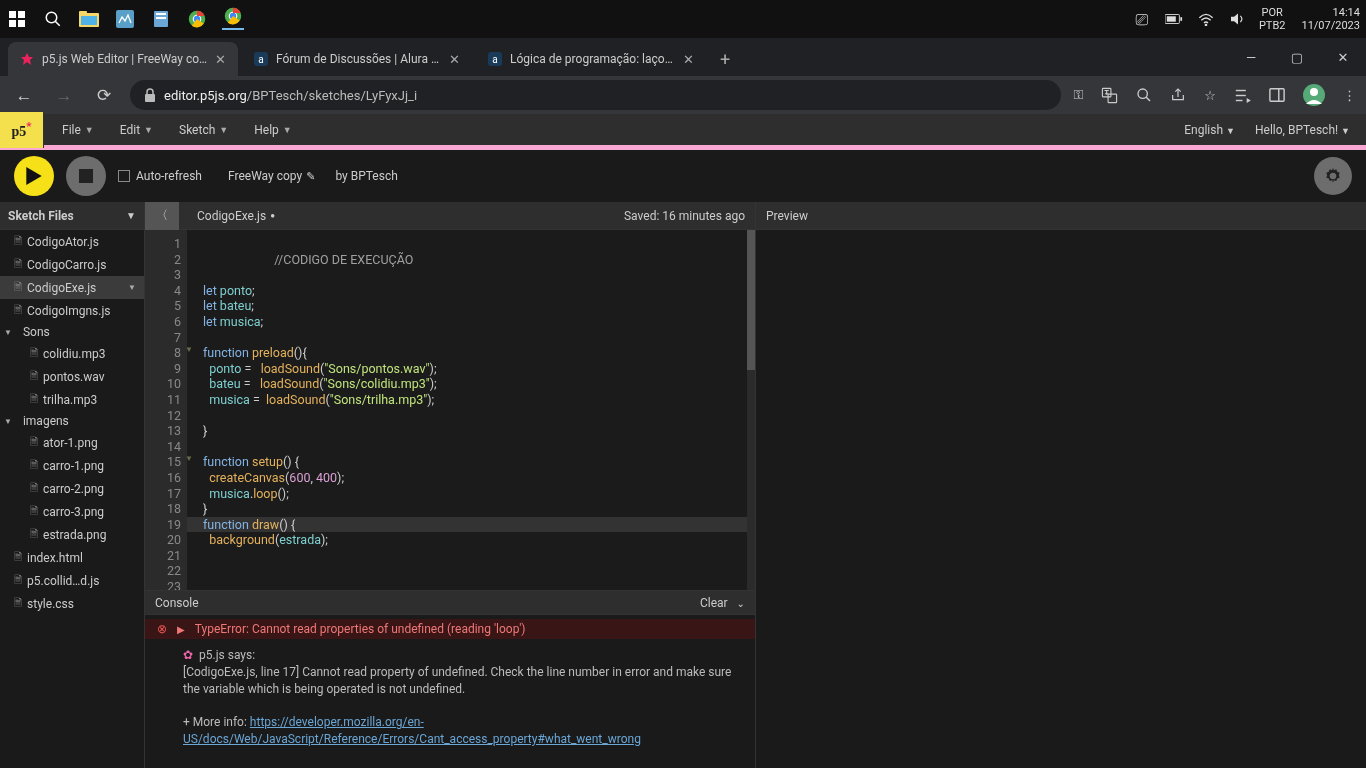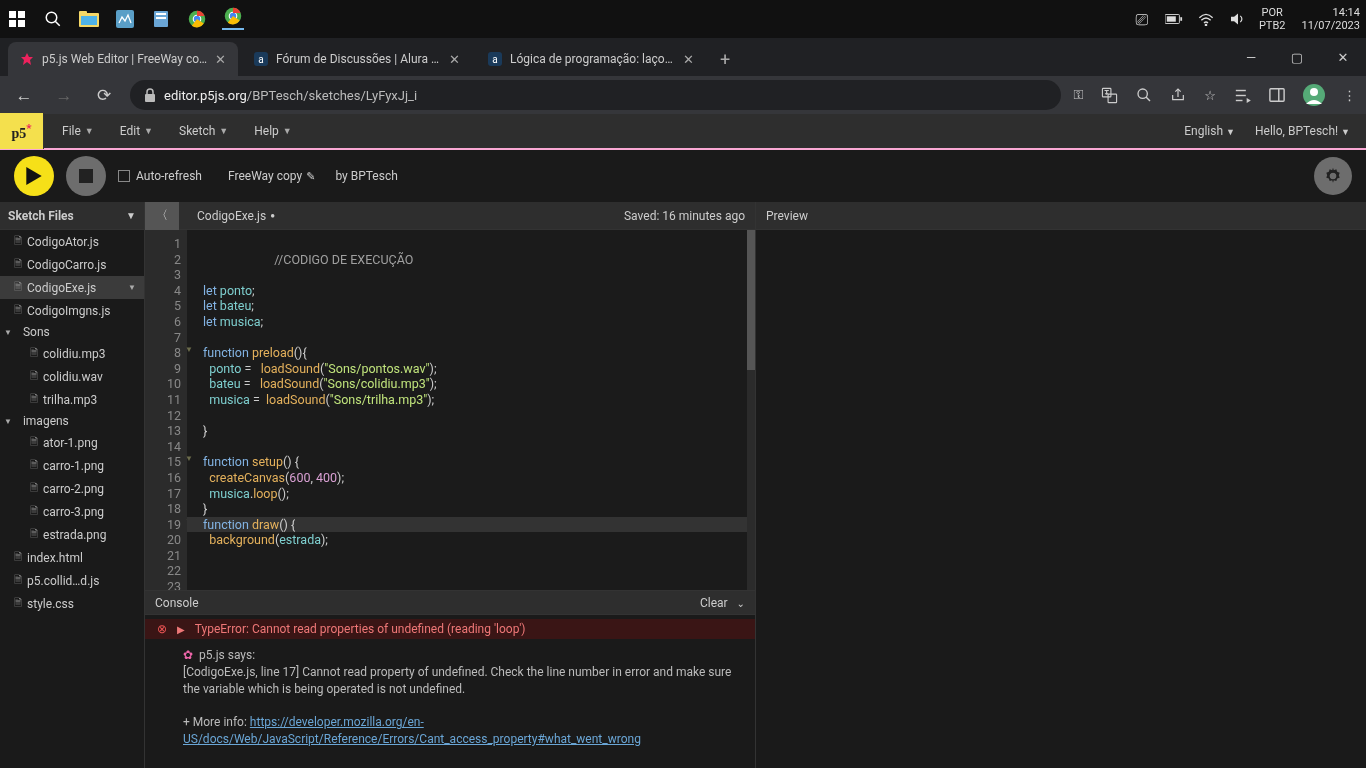--- a/index.html
+++ b/index.html
@@ -26,21 +26,21 @@
 .chrome-tabs-row .win-controls-top { position: absolute; right: 0; top: 0; display: flex; }
 .chrome-tabs-row .wc { width: 46px; height: 38px; display: flex; align-items: center; justify-content: center; color: #ccc; }
 
 
 .addr-bar { height: 38px; background: #35363a; display: flex; align-items: center; padding: 0 10px; gap: 12px; }
 .nav-btn { color: #ccc; font-size: 17px; display: flex; width: 28px; justify-content: center; }
 .addr-input { flex: 1; background: #202124; border-radius: 18px; height: 30px; display: flex; align-items: center; padding: 0 14px; color: #bbb; font-size: 13px; gap: 8px; }
 .addr-icons-right { display: flex; align-items: center; gap: 18px; color: #ccc; }
 
 
-.p5-menubar { height: 36px; background: #2e2e2e; display: flex; align-items: center; justify-content: space-between; border-bottom: 2px solid #f9a8d4; padding-right: 16px; }
+.p5-menubar { height: 36px; background: #2e2e2e; display: flex; align-items: center; justify-content: space-between; border-bottom: 5px solid #f9a8d4; padding-right: 16px; }
 .p5-logo-box { width: 44px; height: 36px; background: #f4e04d; display: flex; align-items: center; justify-content: center; border-right: 1px solid #333; }
 .p5-logo-box .inner { font-family: Georgia, serif; color: #222; font-weight: 700; font-size: 14px; }
 .p5-menus { display: flex; align-items: center; gap: 2px; margin-left: 6px; }
 .p5-menu-item { padding: 6px 12px; color: #ccc; font-size: 12px; display: flex; align-items: center; gap: 4px; }
 .p5-menu-item .caret { font-size: 9px; color: #aaa; }
 .p5-right { display: flex; align-items: center; gap: 20px; color: #ccc; font-size: 12px; }
 .p5-right .caret { font-size: 9px; }
 
 
 .play-bar { height: 52px; background: #1a1a1a; display: flex; align-items: center; padding: 0 14px; gap: 14px; justify-content: space-between; }
@@ -382,21 +382,21 @@
         <div class="file-item folder">
           <span class="fi-icon"></span>
           <span>Sons</span>
         </div>
         <div class="file-item indent">
           <span class="fi-icon">🗎</span>
           <span>colidiu.mp3</span>
         </div>
         <div class="file-item indent">
           <span class="fi-icon">🗎</span>
-          <span>colidiu.wav</span>
+          <span>pontos.wav</span>
         </div>
         <div class="file-item indent">
           <span class="fi-icon">🗎</span>
           <span>trilha.mp3</span>
         </div>
         <div class="file-item folder">
           <span class="fi-icon"></span>
           <span>imagens</span>
         </div>
         <div class="file-item indent">

